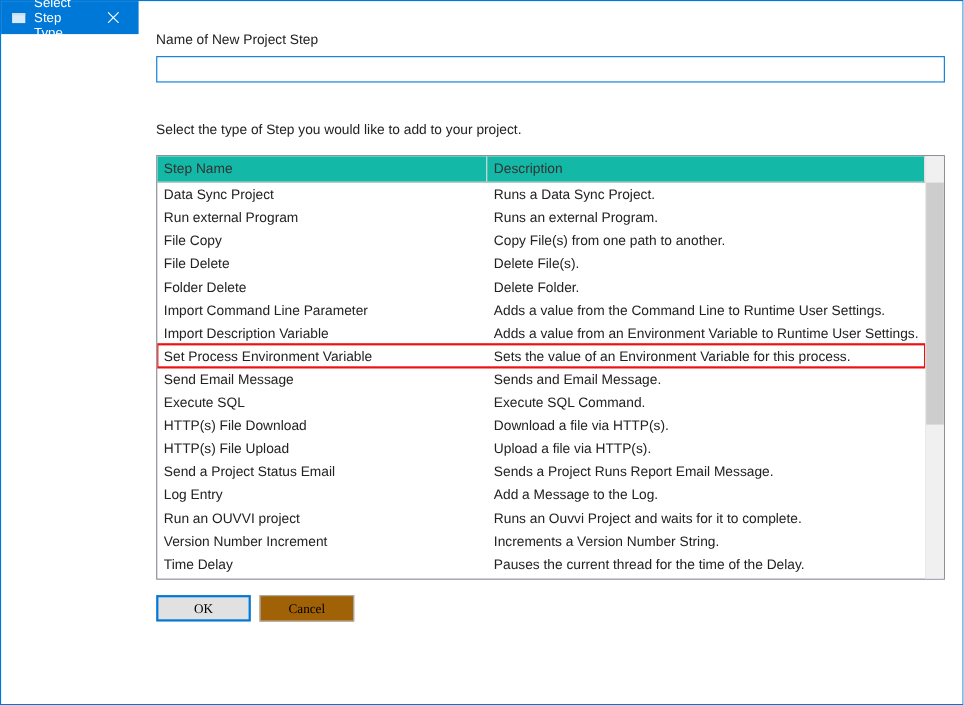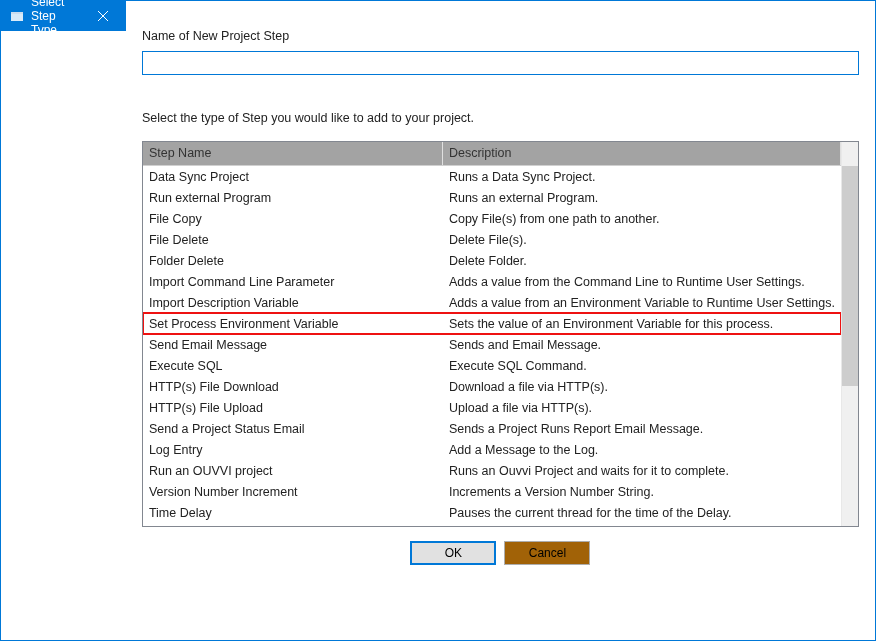--- a/index.html
+++ b/index.html
@@ -9,31 +9,31 @@
   .titlebar .app-icon { width: 16px; height: 16px; margin-right: 6px; display:flex;align-items:center;justify-content:center;}
   .titlebar .title-text { font-size: 12px; flex:1;}
   .titlebar .close { width: 46px; height: 30px; display:flex; align-items:center; justify-content:center; }
   .titlebar .close svg { stroke: #fff; }
   .body { flex:1; padding: 14px 16px 14px 16px; display:flex; flex-direction:column; }
   .label1 { margin: 14px 0 8px 0; }
   .stepname-input { width:100%; height:24px; border:1px solid #0078d7; padding:2px 4px; font-family:inherit; font-size:13px; outline:none; }
   .label2 { margin: 36px 0 16px 0; }
   .list-wrap { border:1px solid #828790; height: 386px; display:flex; }
   .list-body { flex:1; overflow:hidden; }
-  .head-row { display:flex; border-bottom:1px solid #d0d0d0; background:#a3a3a3; height:24px; }
+  .head-row { display:flex; border-bottom:1px solid #d0d0d0; background:#14b8a6; height:24px; }
   .head-cell { padding:4px 6px; border-right:1px solid #e0e0e0; font-weight:400; color:#333; }
   .col1 { width: 300px; flex:0 0 300px;}
   .col2 { flex:1; }
   .rows { }
   .row { display:flex; height:21px; align-items:center;}
   .row .cell { padding:1px 6px; white-space:nowrap; overflow:hidden; }
   .row.highlight { outline:2px solid #e11; outline-offset:-1px; position:relative; z-index:1;}
   .scrollbar { width:17px; background:#f0f0f0; border-left:1px solid #e8e8e8; position:relative;}
   .scroll-thumb { position:absolute; top:24px; left:0; right:0; height:220px; background:#cdcdcd; }
-  .footer { display:flex; justify-content:center; gap:8px; padding:14px 0 0 0;}
+  .footer { display:flex; justify-content:flex-start; gap:8px; padding:14px 0 0 0;font-family:Liberation Serif, serif;}
   .btn { width:86px; height:24px; border:1px solid #adadad; background:#a16207; font-family:inherit; font-size:12px; cursor:pointer;}
   .btn.primary { border:2px solid #0078d7; background:#e1e1e1;}
   @keyframes blink { 50% { opacity: 0; } }
 </style>
 </head>
 <body>
 
 <div class="window">
 
   <div class="titlebar">

